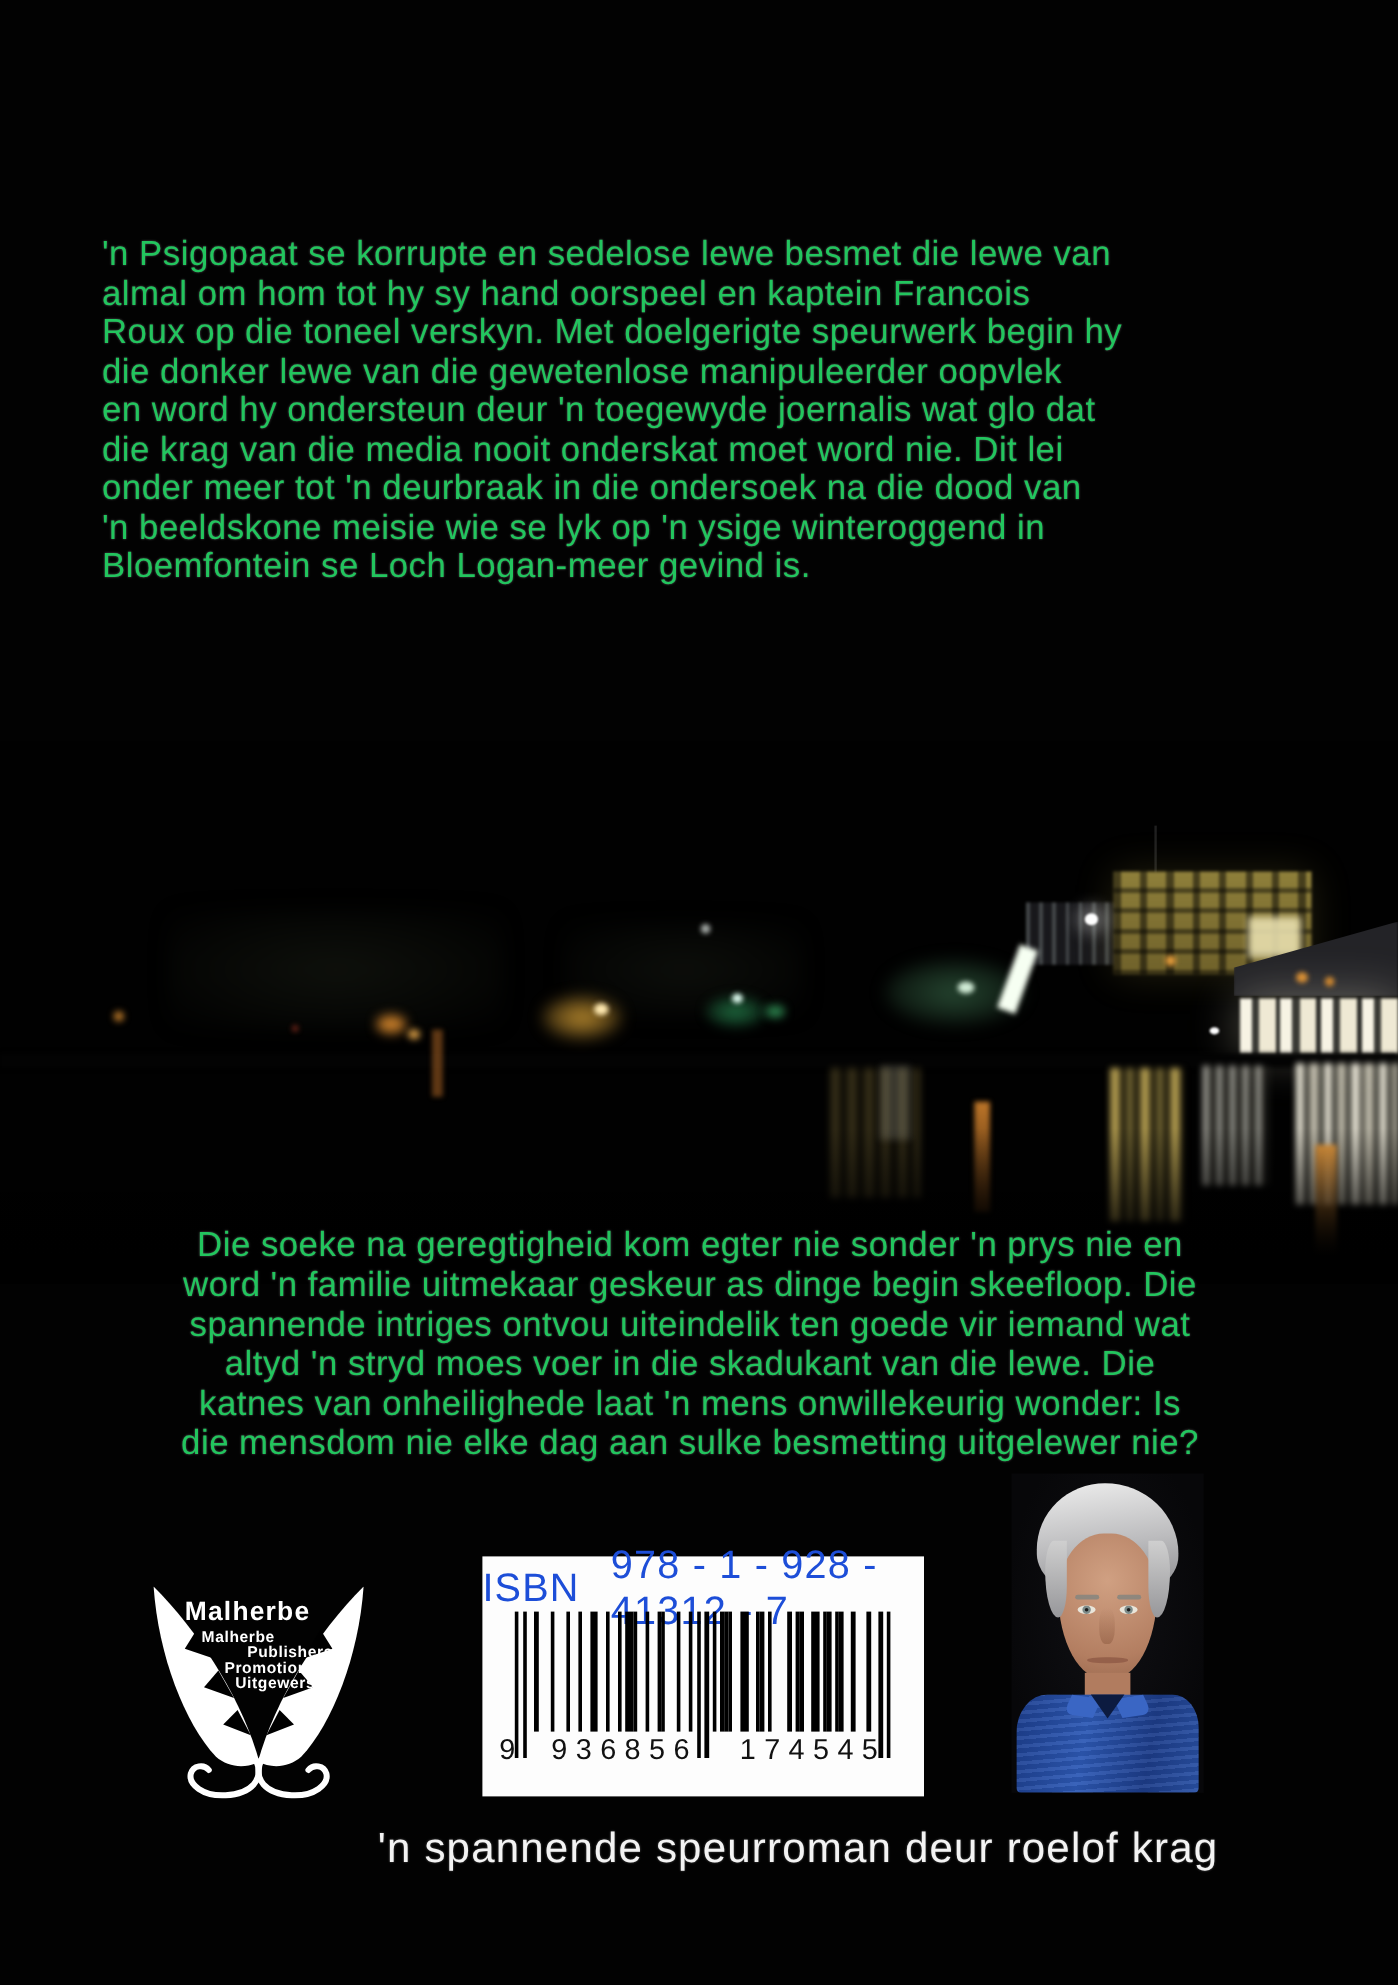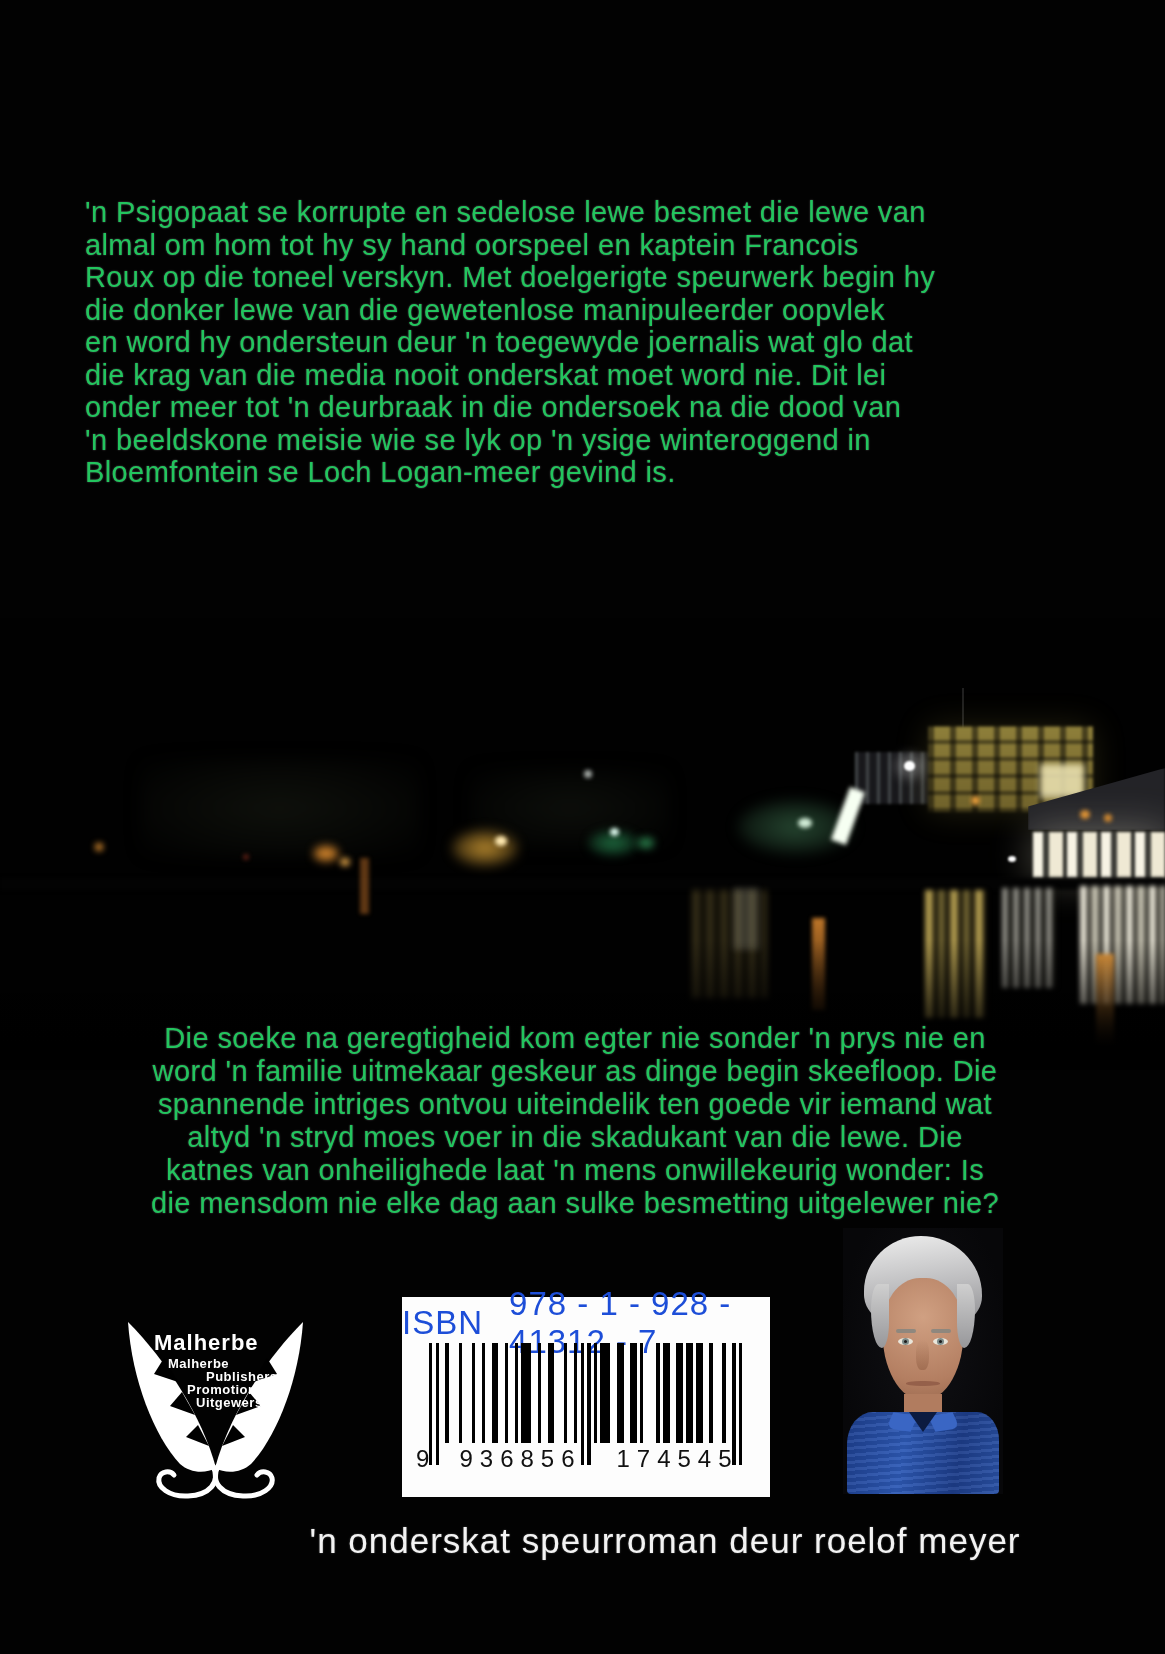--- a/index.html
+++ b/index.html
@@ -290,15 +290,15 @@
       </div>
     <div class="nose"></div>
     <div class="mouth"></div>
     <div class="neck"></div>
     <div class="shirt"></div>
     <div class="collar collar-l"></div>
     <div class="collar collar-r"></div>
     <div class="collar-v"></div>
   </div>
 
-  <div class="tagline">'n onderskat speurroman deur roelof meyer</div>
+  <div class="tagline">'n spannende speurroman deur roelof krag</div>
 
 </div>
 
 </body></html>

